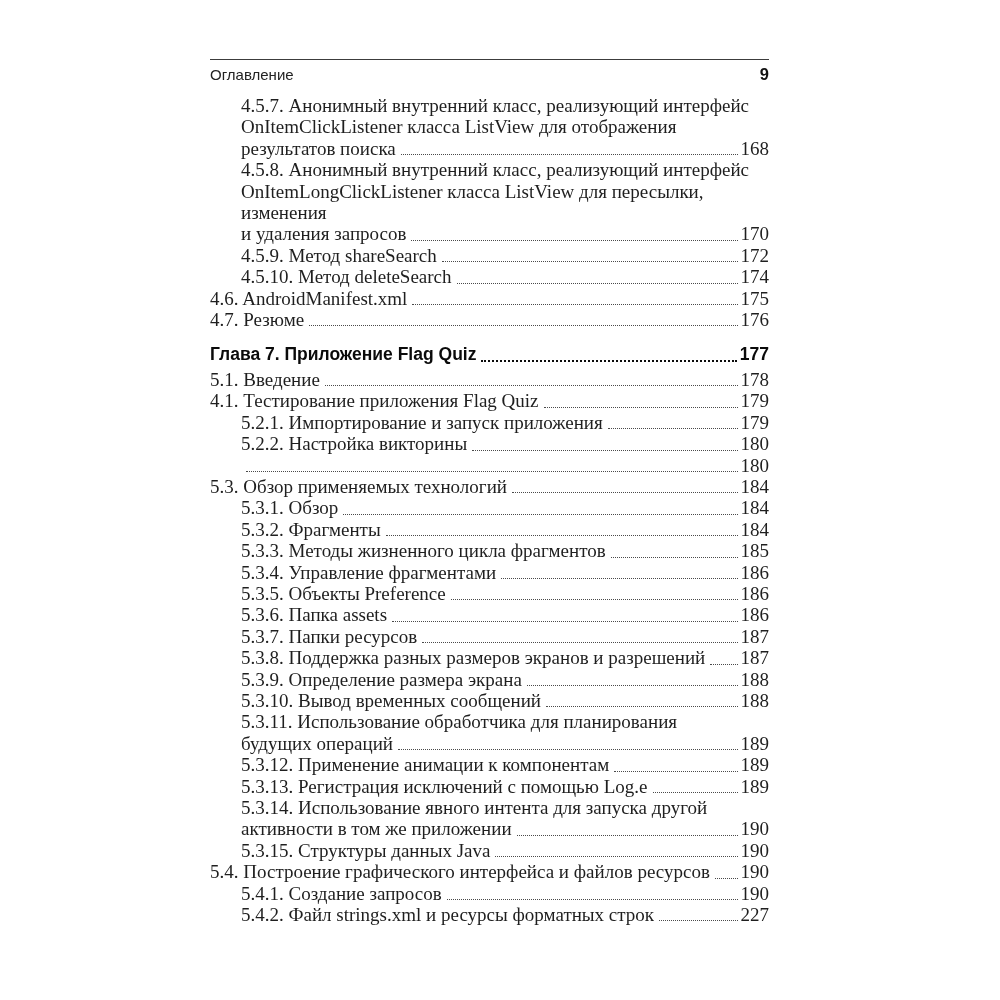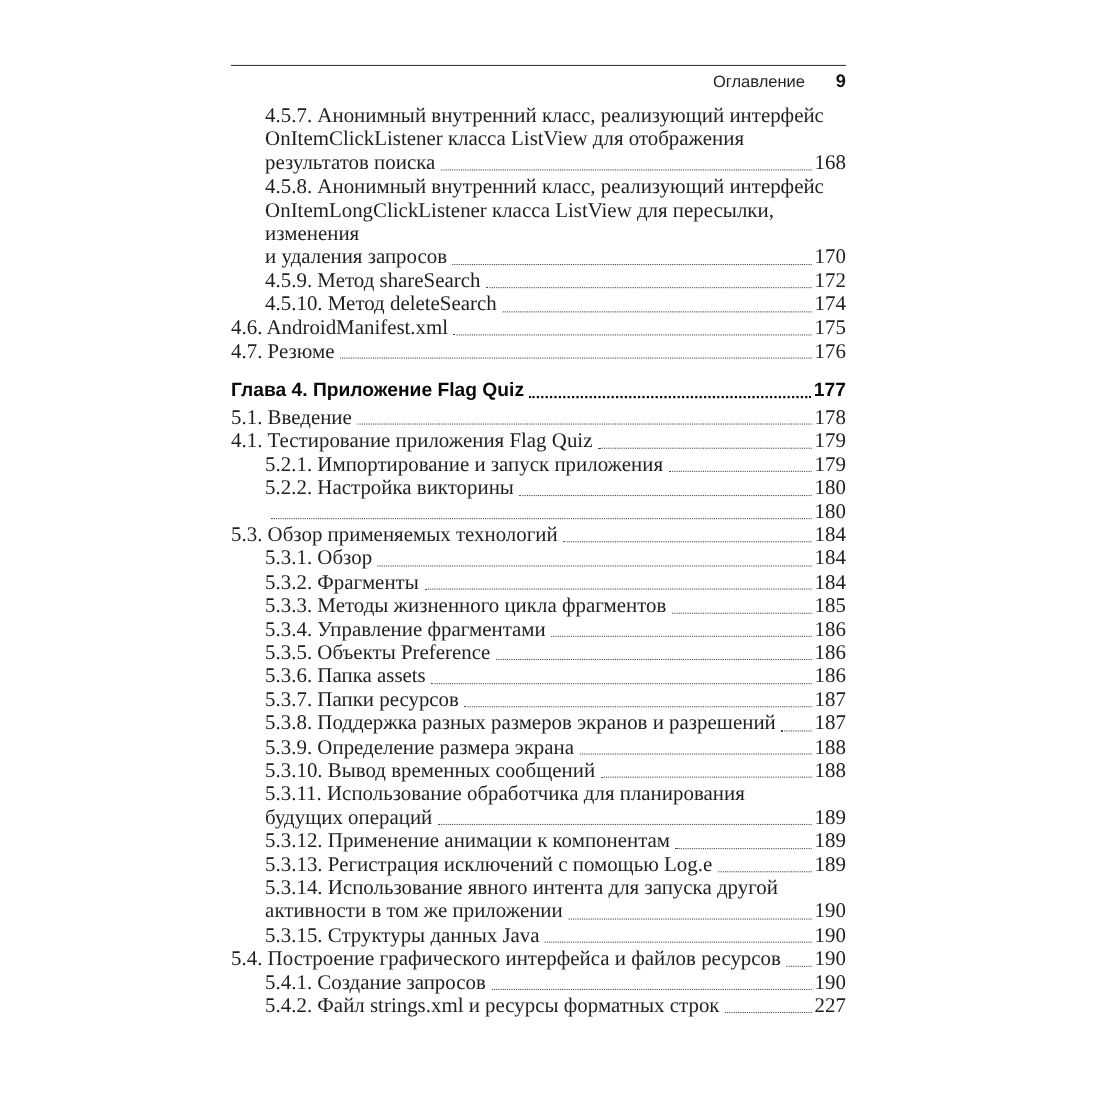--- a/index.html
+++ b/index.html
@@ -21,21 +21,21 @@
     left: 210px;
     right: 231px;
     top: 59px;
   }
   .header-rule {
     border-top: 1.5px solid #3c3c3c;
     height: 0;
   }
   .header-text {
     display: flex;
-    justify-content: flex-end;
+    justify-content: space-between;
     align-items: baseline;
     gap: 28px;
     margin-top: 5px;
     font-family: "Liberation Sans", "DejaVu Sans", sans-serif;
   }
   .header-title {
     font-size: 15px;
     color: #232323;
   }
   .header-page {
@@ -141,21 +141,21 @@
       </div>
       <div class="entry top">
         <div class="row">
           <span class="t">4.7. Резюме</span>
           <span class="leader"></span>
           <span class="pg">176</span>
         </div>
       </div>
       <div class="entry chapter">
         <div class="row">
-          <span class="t">Глава 4. Приложение Flag Quiz</span>
+          <span class="t">Глава 7. Приложение Flag Quiz</span>
           <span class="leader"></span>
           <span class="pg">177</span>
         </div>
       </div>
       <div class="entry top">
         <div class="row">
           <span class="t">5.1. Введение</span>
           <span class="leader"></span>
           <span class="pg">178</span>
         </div>

